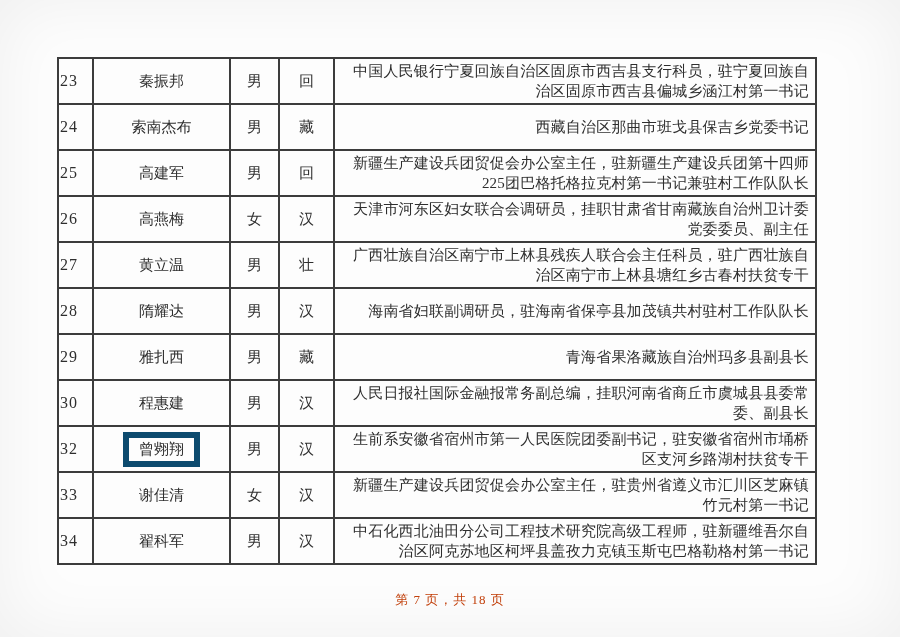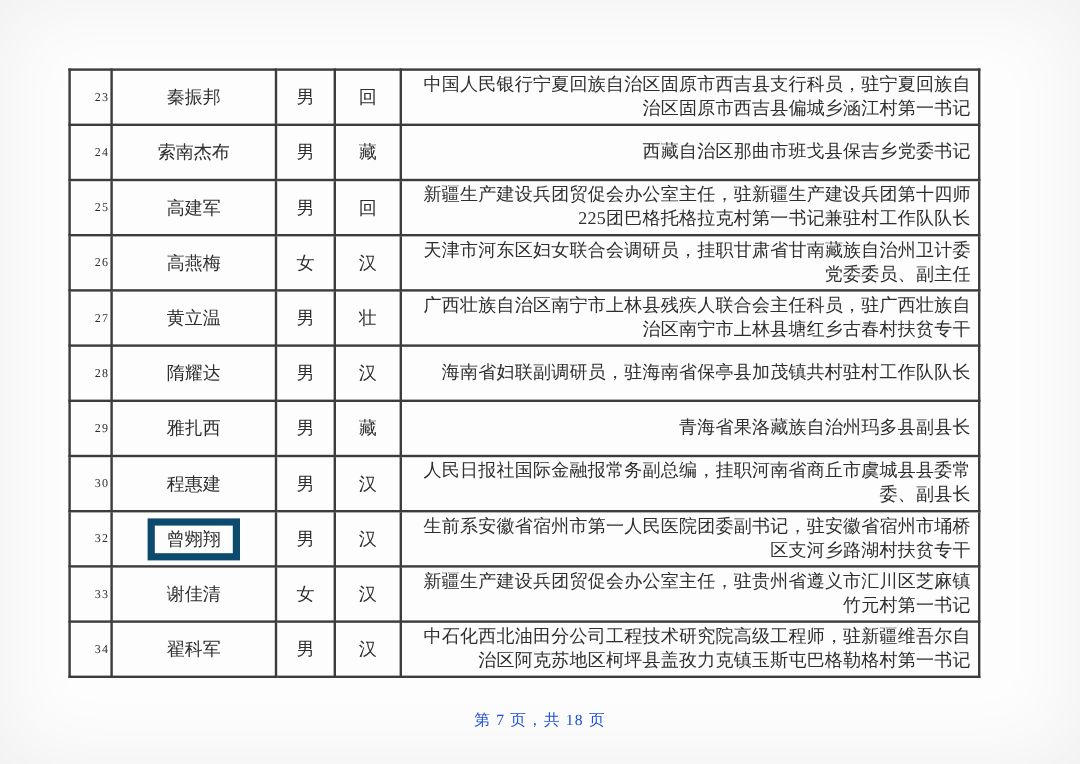--- a/index.html
+++ b/index.html
@@ -25,22 +25,22 @@
     border-collapse: collapse;
     table-layout: fixed;
   }
   table.roster td {
     border: 2px solid #3c3c3c;
     height: 40px;
     vertical-align: middle;
     overflow: hidden;
   }
   td.c-no {
-    text-align: right;
-    font-size: 10px;
+    text-align: left;
+    font-size: 16px;
     letter-spacing: 1px;
   }
   td.c-name {
     text-align: center;
     font-size: 15px;
     margin-left: 48px;
   }
   td.c-gender, td.c-eth {
     text-align: center;
     font-size: 15px;
@@ -58,21 +58,21 @@
     padding: 2px 10px;
   }
   .page-footer {
     position: absolute;
     left: 0;
     top: 591px;
     width: 900px;
     text-align: center;
     font-size: 13px;
     letter-spacing: 1px;
-    color: #1d4ed8;
+    color: #c2410c;
   }
 </style>
 </head>
 <body>
 
 <div class="canvas">
 
   <table class="roster">
     <colgroup>
       <col style="width:35px">

